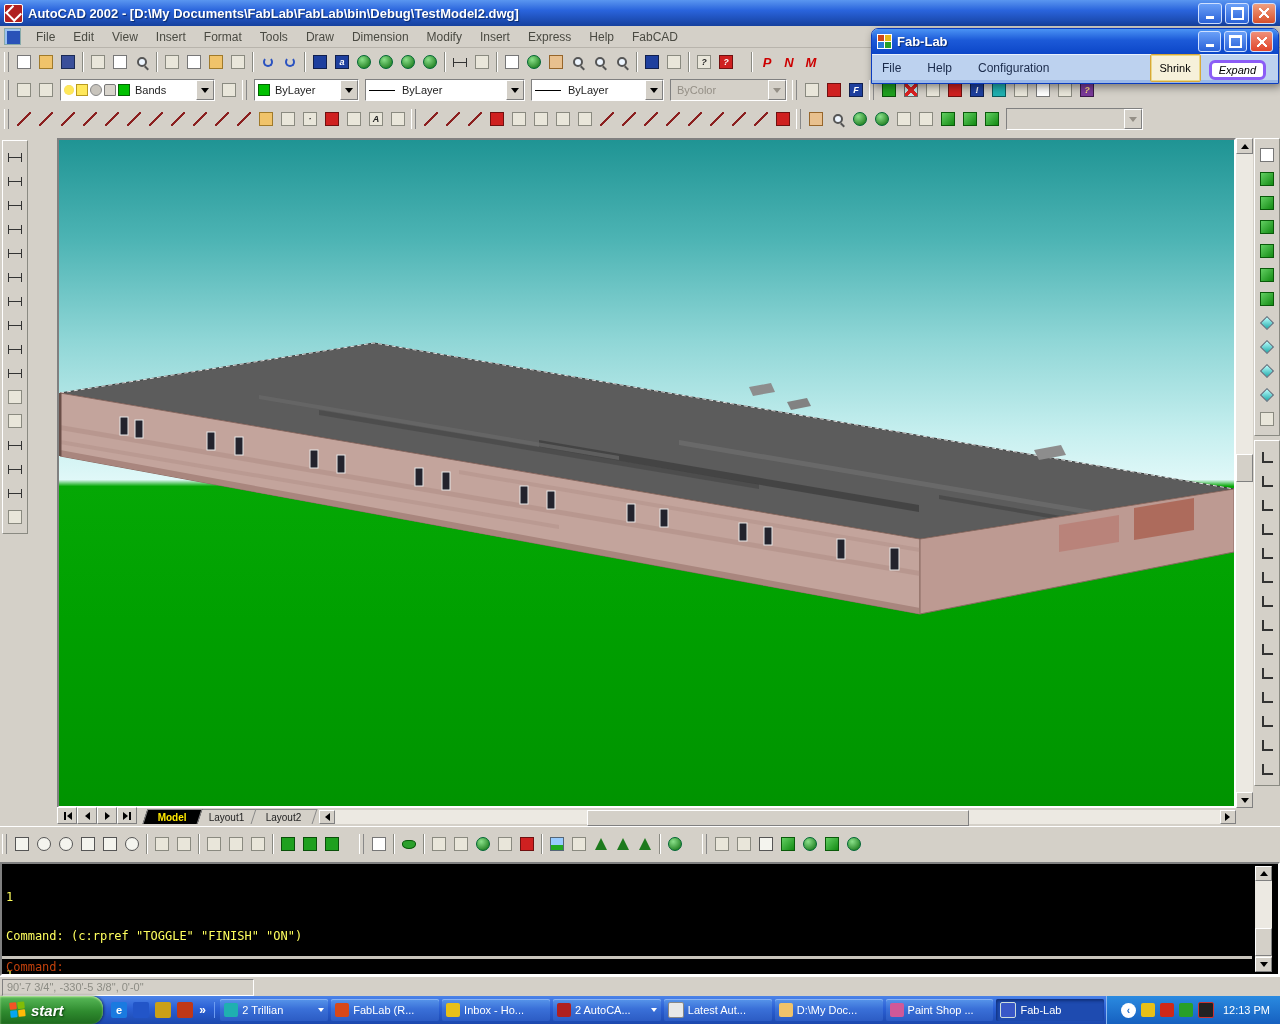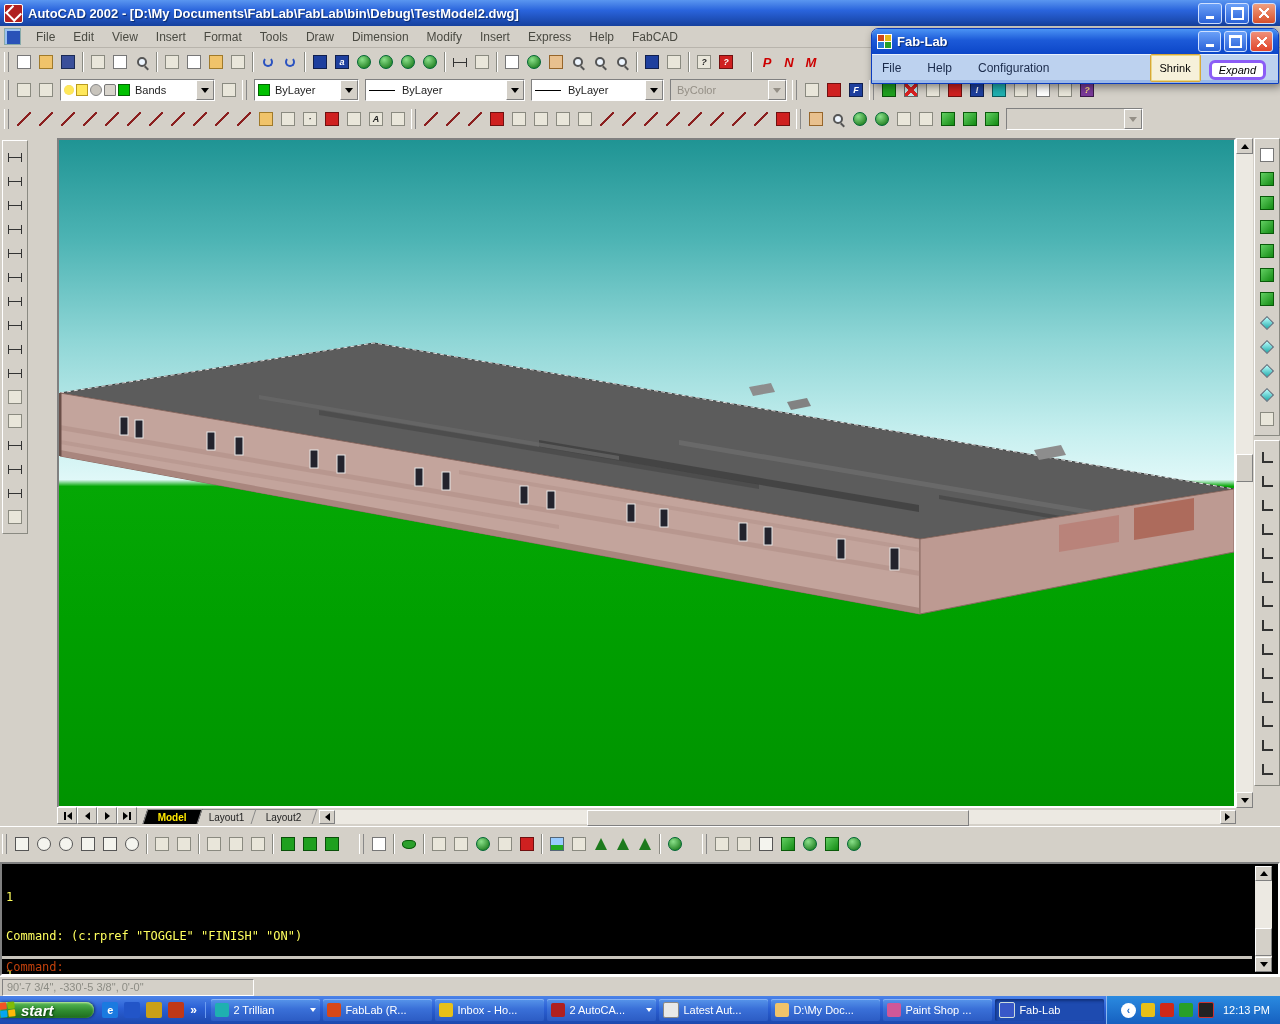--- a/index.html
+++ b/index.html
@@ -153,21 +153,21 @@
     border-top:1px solid #808080;border-left:1px solid #808080;border-bottom:1px solid #fff;border-right:1px solid #fff;
     font-size:11px;white-space:nowrap;}
   .sbgroup{display:flex;margin-left:8px;gap:3px;}
   .statbtn{padding:1px 5px;font-size:11px;background:#d4d0c8;color:#222;
     border-top:1px solid #fff;border-left:1px solid #fff;border-bottom:1px solid #808080;border-right:1px solid #808080;}
   .statbtn.active{border:1px solid #000;box-shadow:inset 1px 1px 0 #808080;background:#d8d4cc;}
 
   
   .taskbar{position:absolute;top:996px;left:0;right:0;height:28px;
     background:linear-gradient(#4b83e8,#2a5fd4 45%,#1c48ae);display:flex;align-items:center;}
-  .startbtn{height:16px;width:97px;border-radius:0 12px 12px 0;display:flex;align-items:center;
+  .startbtn{height:28px;width:97px;border-radius:0 12px 12px 0;display:flex;align-items:center;padding-left:10px;
     background:linear-gradient(#5abb5a,#2f8b2f 55%,#1e6b1e);box-shadow:inset 0 1px 2px #bfe8a0,1px 0 3px #0008;}
   .startbtn .flag{width:16px;height:16px;display:grid;grid-template-columns:7px 7px;grid-template-rows:7px 7px;
     gap:1px;transform:rotate(-6deg);margin-right:5px;}
   .flag i{border-radius:1px;}
   .flag .f1{background:#f35325;} .flag .f2{background:#81bc06;} .flag .f3{background:#05a6f0;} .flag .f4{background:#ffba08;}
   .startbtn span{color:#fff;font-weight:bold;font-style:italic;font-size:15px;text-shadow:1px 1px 2px #0a3a0a;}
   .qlaunch{display:flex;align-items:center;gap:6px;padding:0 8px;border-right:1px solid #6d9cf0;margin-right:4px;}
   .qli{width:16px;height:16px;border-radius:2px;display:flex;align-items:center;justify-content:center;
     color:#fff;font-weight:bold;font-size:11px;}
   .ql1{background:#1a7ae0;} .ql2{background:#2255c8;} .ql3{background:#caa018;} .ql4{background:#c03818;}

